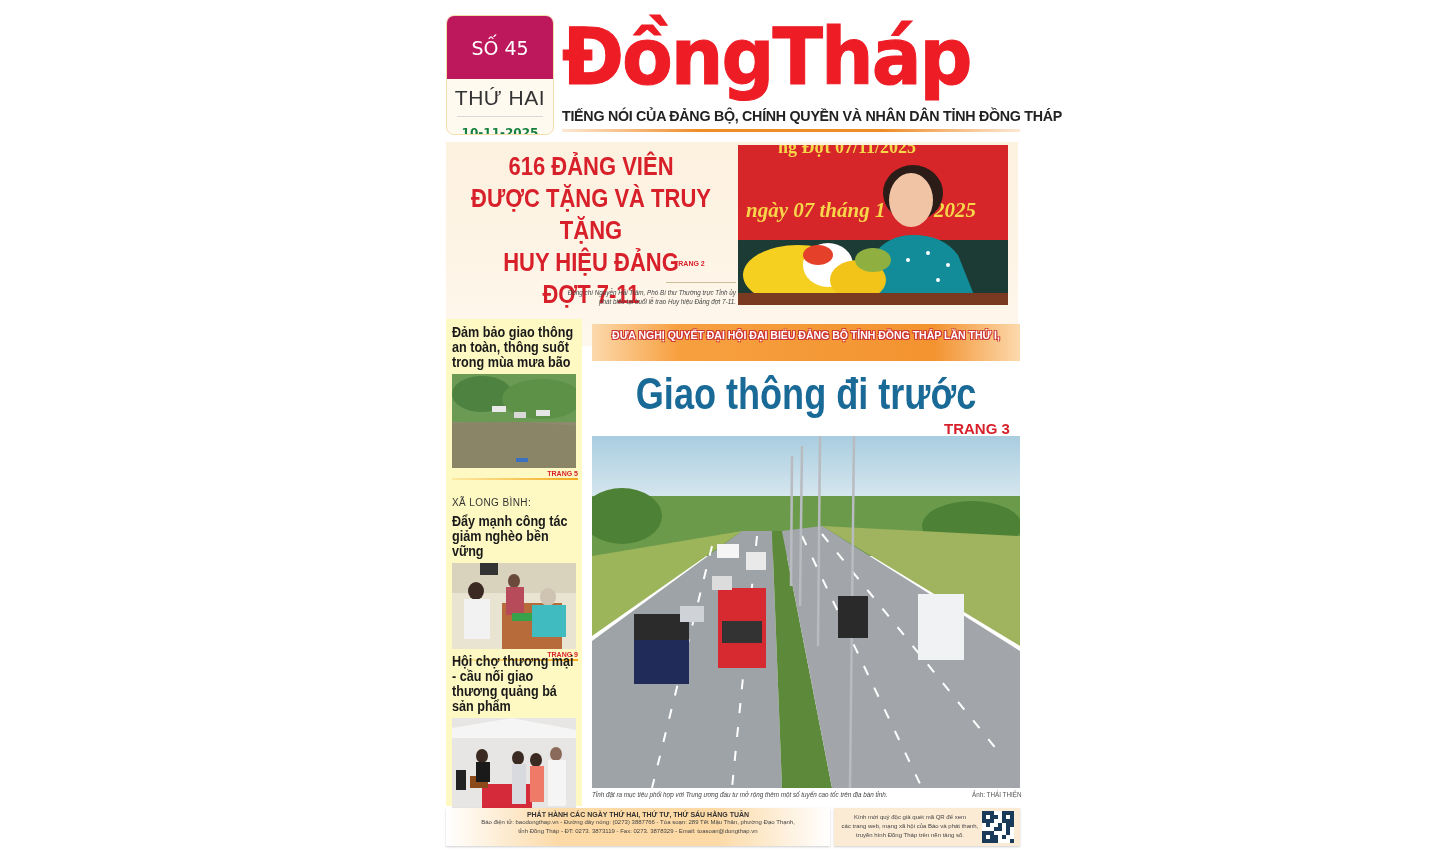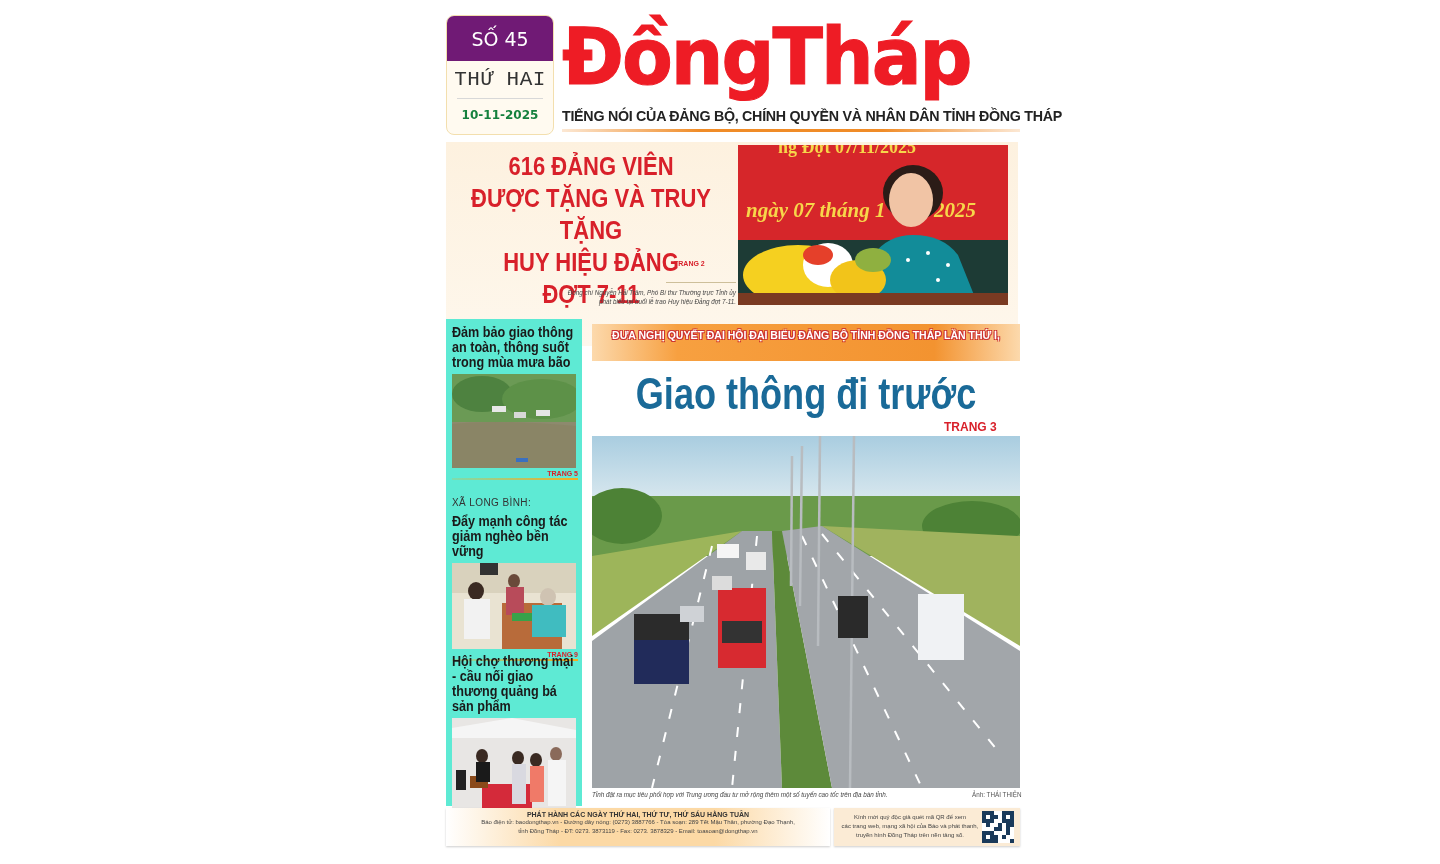--- a/index.html
+++ b/index.html
@@ -4,24 +4,24 @@
 <style>
   * { box-sizing: border-box; margin: 0; padding: 0; }
   html, body { width: 1440px; height: 864px; background: #ffffff; overflow: hidden; }
   body { font-family: "Liberation Sans", sans-serif; position: relative; }
 
   .page { position: absolute; left: 444px; top: 12px; width: 580px; height: 840px; }
 
   
   .issue-box { position: absolute; left: 2px; top: 3px; width: 108px; height: 120px;
     border: 1px solid #f3dfae; border-radius: 8px; background: #fffaf0; overflow: hidden; }
-  .issue-box .num { height: 45px; background: #701a75; color: #fff; font-size: 19px;
+  .issue-box .num { height: 63px; background: #be185d; color: #fff; font-size: 19px;
     display: flex; align-items: center; justify-content: center; font-family: "DejaVu Sans", sans-serif; }
   .issue-box .day { height: 37px; display: flex; align-items: center; justify-content: center;
-    font-family: Liberation Mono, monospace; font-size: 21px; color: #333; letter-spacing: 0.5px; }
+    font-family: Liberation Sans, sans-serif; font-size: 21px; color: #333; letter-spacing: 0.5px; }
   .issue-box .sep { height: 1px; margin: 0 10px; background: #d8d8d8; }
   .issue-box .date { height: 32px; display: flex; align-items: center; justify-content: center;
     font-size: 12px; color: #15803d; font-weight: bold; font-family: "DejaVu Sans", sans-serif; }
 
   .logo { position: absolute; left: 118px; top: 0px; width: 458px; height: 90px;
     font-family: "DejaVu Sans", sans-serif; font-weight: bold; font-size: 74px; color: #ee1c25;
     letter-spacing: -2px; line-height: 90px; white-space: nowrap;
     -webkit-text-stroke: 1px #ee1c25; transform: scaleY(1.05); }
   .slogan { position: absolute; left: 118px; top: 95px; width: 460px; font-size: 15.5px;
     font-weight: bold; color: #222; white-space: nowrap; letter-spacing: -0.3px;
@@ -39,38 +39,38 @@
   .trang-tag { color: #d8202a; font-size: 7px; font-weight: bold; }
   .top-trang { position: absolute; left: 228px; top: 118px; }
   .top-rule { position: absolute; left: 220px; top: 140px; width: 70px; height: 1px; background: #cdbf9a; }
   .top-caption { position: absolute; left: 80px; top: 146px; width: 210px; text-align: right;
     font-size: 6.3px; font-style: italic; color: #444; line-height: 9px; }
   .top-photo { position: absolute; left: 292px; top: 3px; width: 270px; height: 160px; overflow: hidden;
     background: #c22; }
 
   
   .left-col { position: absolute; left: 2px; top: 307px; width: 136px; height: 487px;
-    background: #5eead4; }
+    background: #fef9c3; }
   .teaser { position: absolute; left: 6px; width: 126px; }
   .teaser .kicker { font-size: 10px; color: #333; letter-spacing: 0.4px; margin-bottom: 6px; }
   .teaser .title { font-size: 14px; font-weight: bold; color: #1a1a1a; line-height: 15px;
     transform: scaleX(0.9); transform-origin: left; width: 140px; }
   .teaser .photo { width: 124px; margin-top: 4px; overflow: hidden; }
   .teaser .trang-row { display: flex; justify-content: flex-end; margin-top: 2px; }
   .teaser .bar { height: 2px; margin-top: 1px; background: linear-gradient(90deg, rgba(245,170,30,0.2), #f5aa1e); }
 
   
   .banner { position: absolute; left: 148px; top: 312px; width: 428px; height: 37px;
     background: linear-gradient(90deg, #fcd9ac, #f7a040 20%, #f39330 80%, #fcd9ac); text-align: center;
     color: #fff; font-size: 10.5px; font-weight: bold; line-height: 14px; padding-top: 4px;
     text-shadow: 0 0 1px #c33, 1px 1px 0 #c33, -1px -1px 0 #c33, 1px -1px 0 #c33, -1px 1px 0 #c33; }
   .main-headline { position: absolute; left: 148px; top: 352px; width: 428px; text-align: center;
     color: #1a6a98; font-size: 44px; font-weight: bold; line-height: 60px;
     transform: scaleX(0.82); transform-origin: center; font-family: "Liberation Sans", sans-serif; }
-  .main-trang { position: absolute; left: 500px; top: 408px; color: #d8202a; font-size: 12px; font-weight: bold; }
+  .main-trang { position: absolute; left: 500px; top: 408px; color: #d8202a; font-size: 15px; font-weight: bold; }
   .main-photo { position: absolute; left: 148px; top: 424px; width: 428px; height: 352px; overflow: hidden; }
   .main-caption { position: absolute; left: 148px; top: 779px; width: 300px; font-size: 6.3px;
     font-style: italic; color: #444; }
   .main-credit { position: absolute; left: 528px; top: 779px; font-size: 6.3px; color: #555; }
 
   
   .footer-info { position: absolute; left: 2px; top: 796px; width: 384px; height: 38px;
     background: linear-gradient(90deg, #fff, #fcd9a5 30%, #fcd9a5 70%, #fff);
     box-shadow: 0 1px 2px rgba(0,0,0,0.2); text-align: center; padding-top: 3px; }
   .footer-info .hl { font-size: 7px; font-weight: bold; color: #333; }

